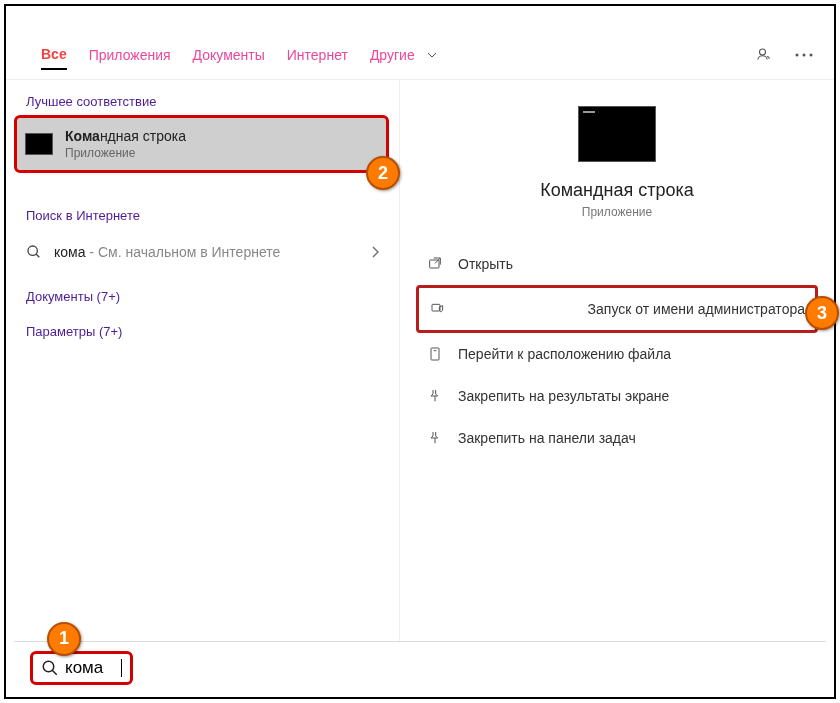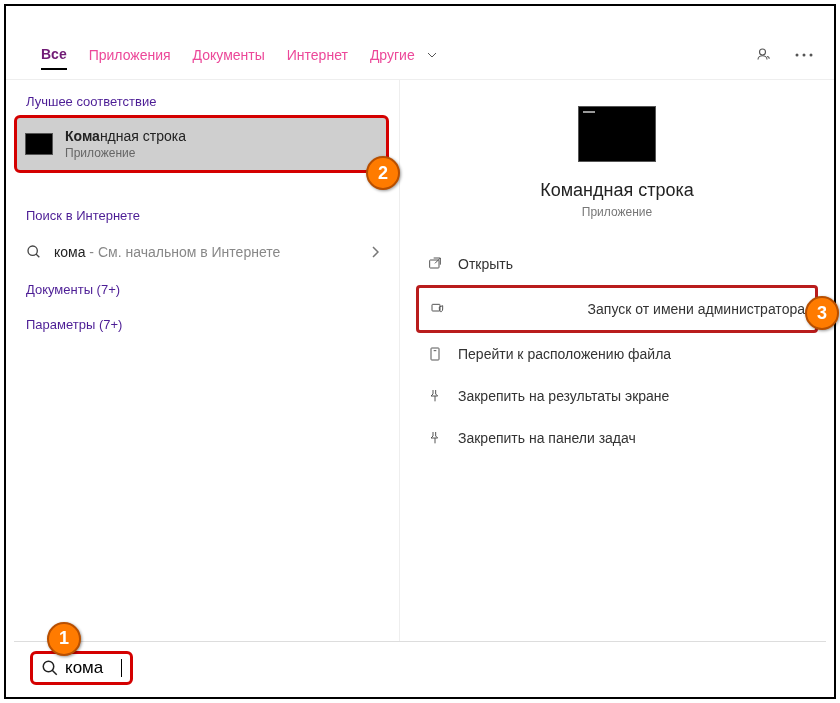--- a/index.html
+++ b/index.html
@@ -1,21 +1,21 @@
 <!DOCTYPE html>
 <html><head>
   <meta charset="utf-8">
   <style>
     * { margin: 0; padding: 0; box-sizing: border-box; font-family: "Segoe UI", sans-serif; }
     body { width: 840px; height: 703px; background: #fff; position: relative; overflow: hidden; }
     .frame { position: absolute; left: 4px; top: 4px; right: 4px; bottom: 4px; border: 2px solid #000; background: #fff; }
 
     .topbar { display: flex; align-items: center; height: 50px; padding: 0 20px 0 35px; border-bottom: 1px solid #eee; margin-top: 24px; gap: 22px; }
     .tab { color: #ec4899; font-size: 14px; cursor: pointer; padding: 6px 0; }
-    .tab.active { color: #701a75; font-weight: 600; border-bottom: 2px solid #000; }
+    .tab.active { color: #ef4444; font-weight: 600; border-bottom: 2px solid #000; }
     .tab-more { display: flex; align-items: center; gap: 12px; }
     .spacer { flex: 1; }
     .top-icon { width: 20px; height: 20px; color: #555; display: flex; align-items: center; justify-content: center; cursor: pointer; }
     .top-icons { display: flex; gap: 20px; align-items: center; }
 
     .main { display: flex; height: calc(100% - 74px - 56px); }
 
     .left { width: 394px; border-right: 1px solid #eee; padding-top: 10px; position: relative; }
     .section-label { font-size: 13px; color: #4c1d95; padding: 4px 20px 6px 20px; }
     .row { display: flex; align-items: center; padding: 10px 20px 10px 20px; min-height: 46px; cursor: pointer; }
@@ -104,21 +104,21 @@
             </svg>
         </span>
         <div class="row-title"><span>кома</span><span style="color:#888"> - См. начальном в Интернете</span></div>
         <span class="chev">
           <svg width="8" height="12" viewBox="0 0 8 12">
               <path d="M2 1l5 5-5 5" stroke="#777" fill="none" stroke-width="1.5"></path>
             </svg>
         </span>
       </div>
 
-      <div class="section-label" style="margin-top:3px">Документы (7+)</div>
+      <div class="section-label" style="margin-top:10px">Документы (7+)</div>
       <div class="section-label" style="margin-top:10px">Параметры (7+)</div>
     </div>
 
     <div class="right">
       <div class="preview-thumb"></div>
       <div class="preview-title">Командная строка</div>
       <div class="preview-sub">Приложение</div>
 
       <div class="actions">
         <div class="action">

